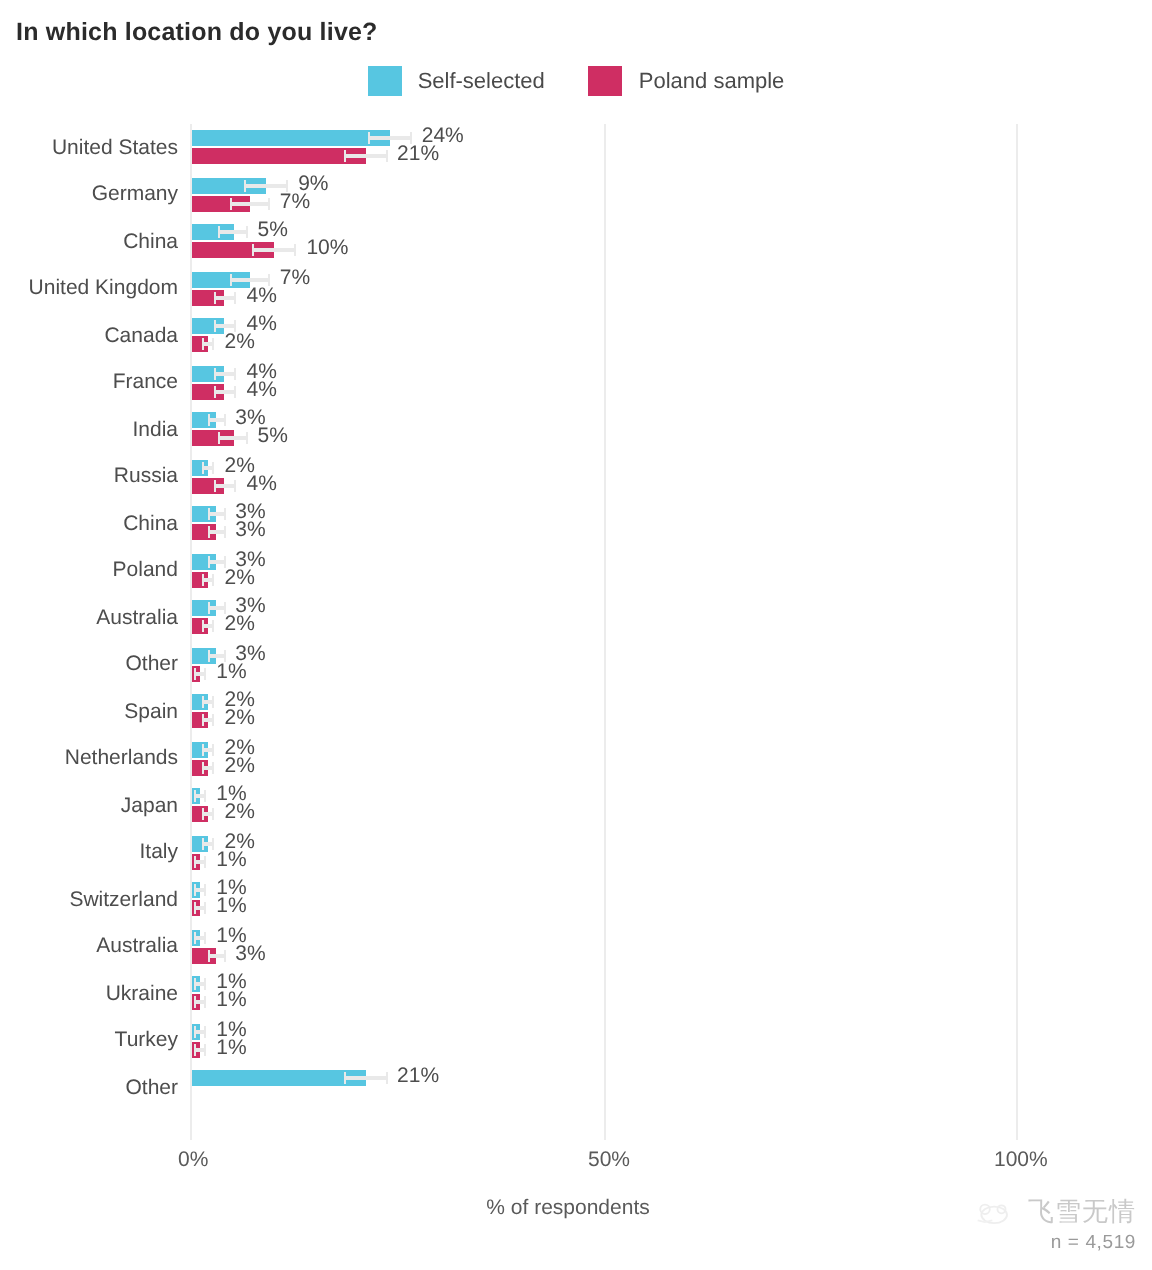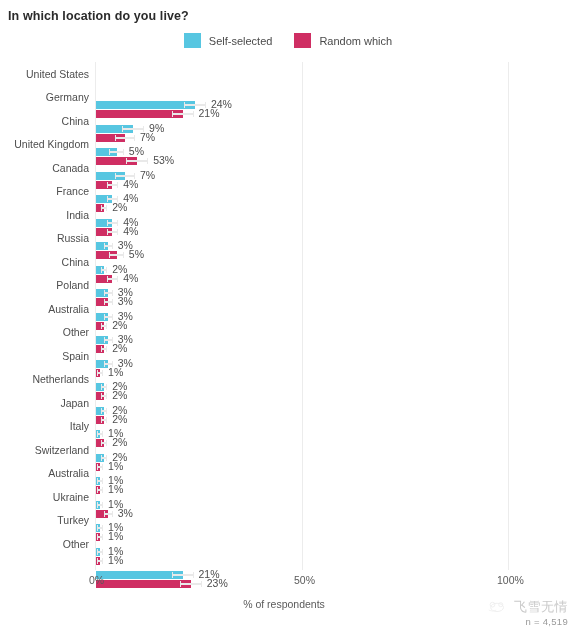--- a/index.html
+++ b/index.html
@@ -96,21 +96,20 @@
     color: #4d4d4d;
     white-space: nowrap;
     text-align: right;
   }
   .bars {
     position: absolute;
     left: 96px;
     top: 2px;
     width: 480px;
     height: 20px;
-    margin-top: 36px;
   }
   .bar-wrap {
     position: absolute;
     left: 0;
     height: 8px;
     width: 480px;
   }
   .bar-wrap.s1 { top: 1px; }
   .bar-wrap.s2 { top: 10px; }
   .bar {
@@ -216,21 +215,21 @@
 
 <div class="chart-title">In which location do you live?</div>
 
 <div class="legend">
   <div class="legend-item">
     <span class="legend-swatch" style="background:#57c6e1"></span>
     <span class="legend-label">Self-selected</span>
   </div>
   <div class="legend-item">
     <span class="legend-swatch" style="background:#cf2e63"></span>
-    <span class="legend-label">Random which</span>
+    <span class="legend-label">Poland sample</span>
   </div>
 </div>
 
 <div class="plot">
   <div class="gridline g0"></div>
   <div class="gridline g50"></div>
   <div class="gridline g100"></div>
   <div class="rows" id="rows">
       <div class="row">
         <div class="row-label">United States</div>
@@ -284,21 +283,21 @@
               <span class="cap right"></span>
             </div>
             <span class="bar-value" style="left: 32.81px;">5%</span>
           </div>
           <div class="bar-wrap s2">
             <div class="bar c2" title="Random sample: 10%" style="width: 41.2px;"></div>
             <div class="whisker" style="left: 30.2px; width: 22px;">
               <span class="cap left"></span>
               <span class="cap right"></span>
             </div>
-            <span class="bar-value" style="left: 57.2px;">53%</span>
+            <span class="bar-value" style="left: 57.2px;">10%</span>
           </div>
         </div>
       </div>
       <div class="row">
         <div class="row-label">United Kingdom</div>
         <div class="bars">
           <div class="bar-wrap s1">
             <div class="bar c1" title="Self-selected: 7%" style="width: 28.84px;"></div>
             <div class="whisker" style="left: 18.746px; width: 20.188px;">
               <span class="cap left"></span>
@@ -655,28 +654,20 @@
       <div class="row">
         <div class="row-label">Other</div>
         <div class="bars">
           <div class="bar-wrap s1">
             <div class="bar c1" title="Self-selected: 21%" style="width: 86.52px;"></div>
             <div class="whisker" style="left: 75.52px; width: 22px;">
               <span class="cap left"></span>
               <span class="cap right"></span>
             </div>
             <span class="bar-value" style="left: 102.52px;">21%</span>
-          </div>
-          <div class="bar-wrap s2">
-            <div class="bar c2" title="Random sample: 23%" style="width: 94.76px;"></div>
-            <div class="whisker" style="left: 83.76px; width: 22px;">
-              <span class="cap left"></span>
-              <span class="cap right"></span>
-            </div>
-            <span class="bar-value" style="left: 110.76px;">23%</span>
           </div>
         </div>
       </div>
     </div>
 </div>
 
 <div class="xaxis">
   <span class="xtick t0">0%</span>
   <span class="xtick t50">50%</span>
   <span class="xtick t100">100%</span>

